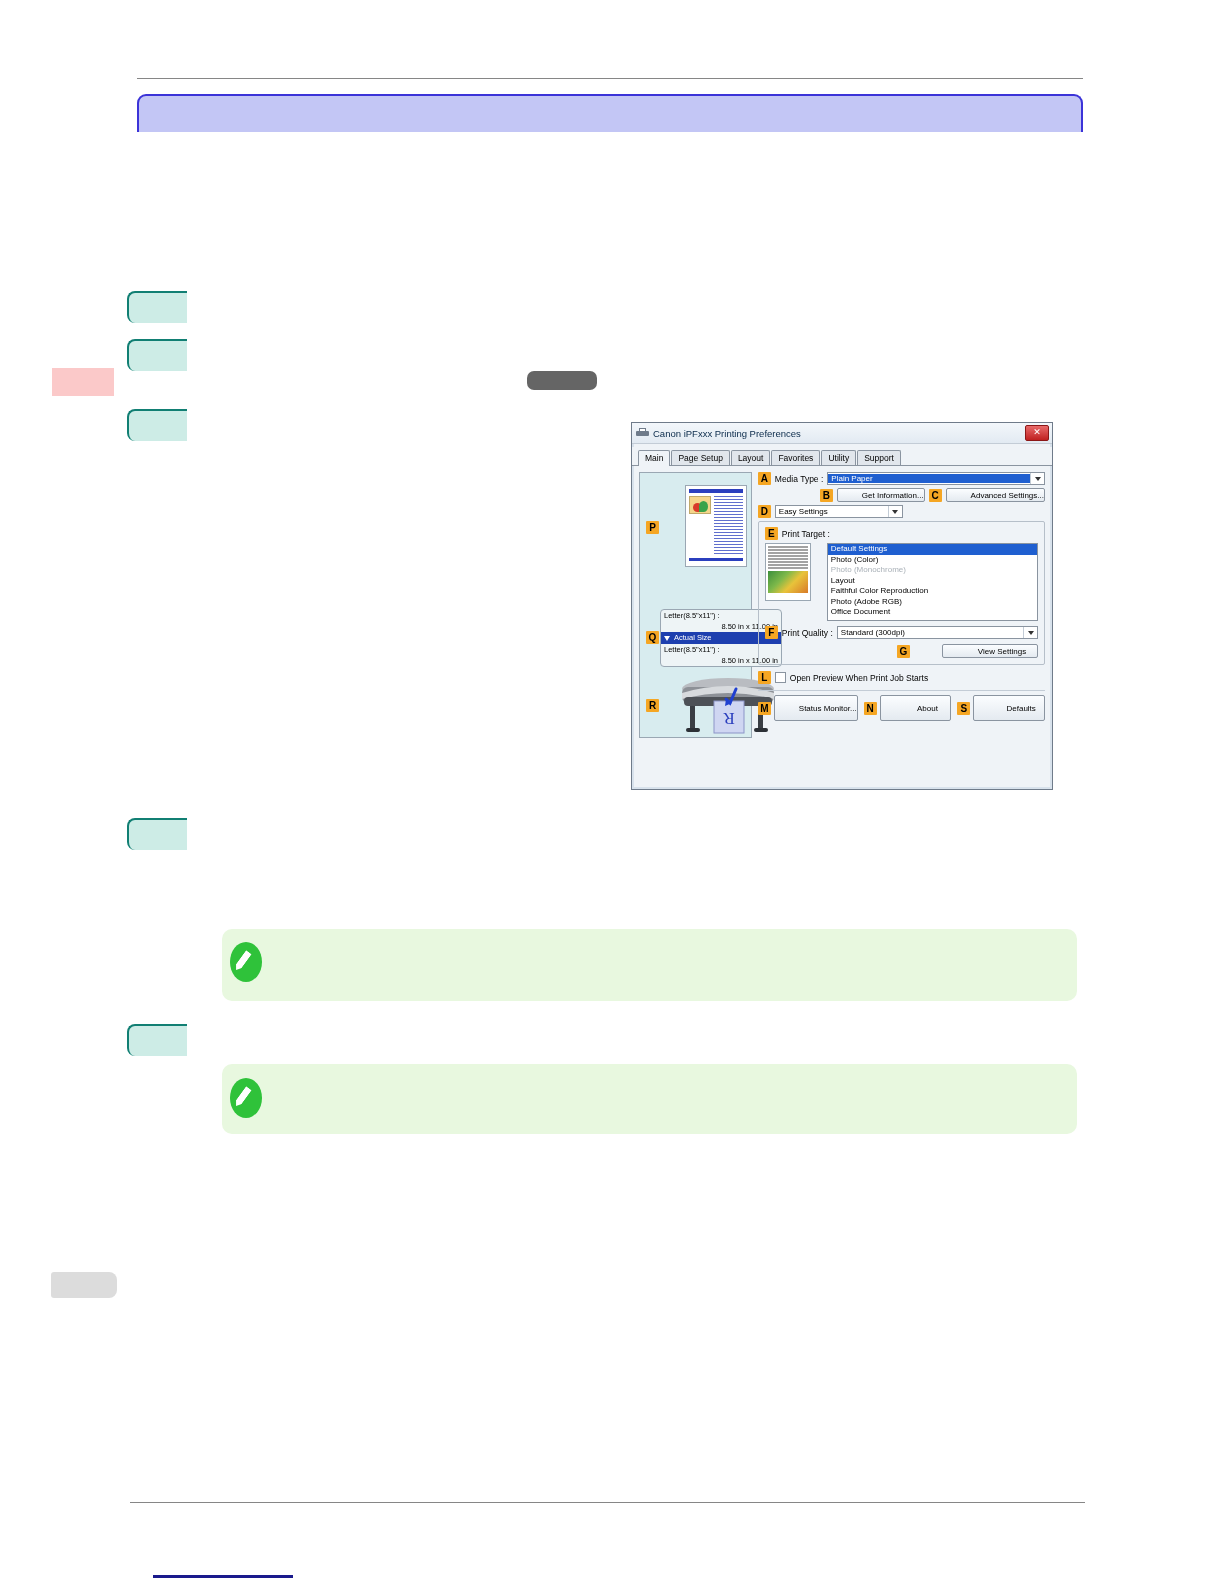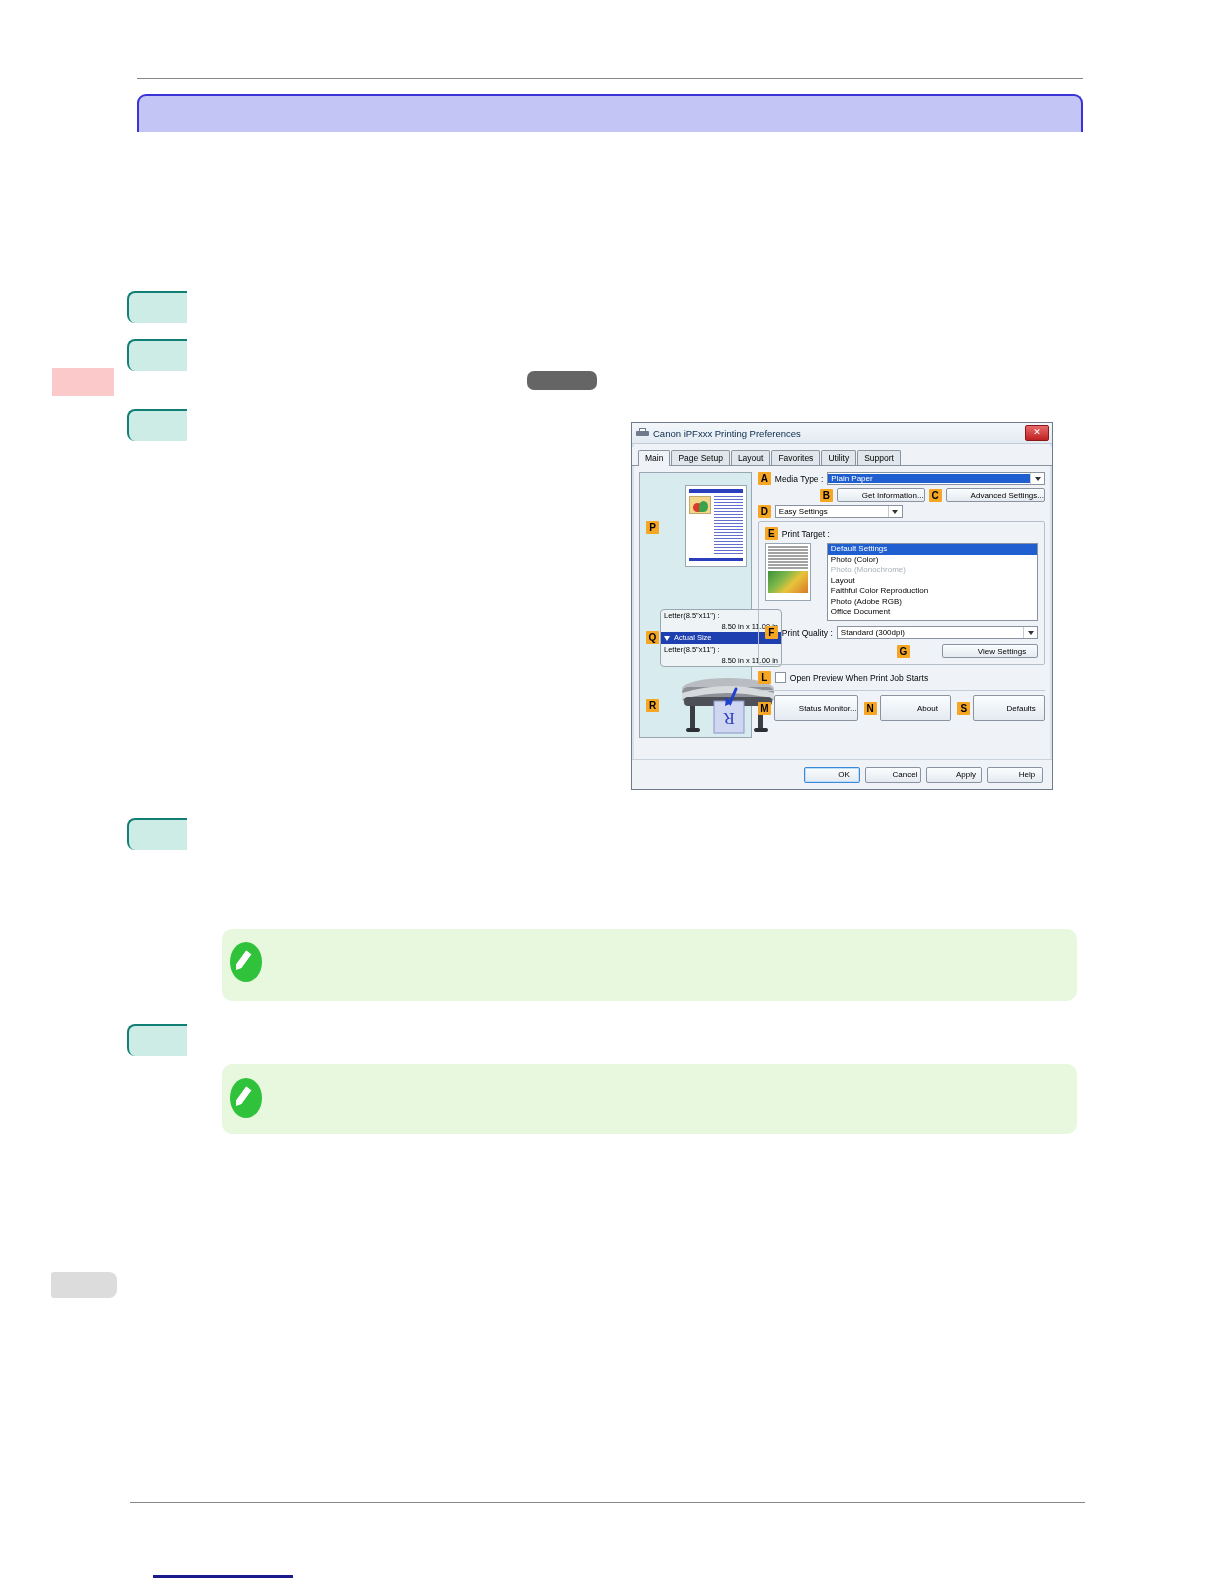--- a/index.html
+++ b/index.html
@@ -451,21 +451,15 @@
           </span>
           <span style="display:flex;flex:1;align-items:center;gap:3px;">
             <span class="marker" style="position:static;">S</span>
             <span class="btn" style="flex:1;">Defaults</span>
           </span>
         </div>
 
       </div>
     </div>
 
-    <div class="footerbar">
-      <span class="btn default">OK</span>
-      <span class="btn">Cancel</span>
-      <span class="btn">Apply</span>
-      <span class="btn">Help</span>
-    </div>
 
   </div>
 </div>
 
 </body></html>

